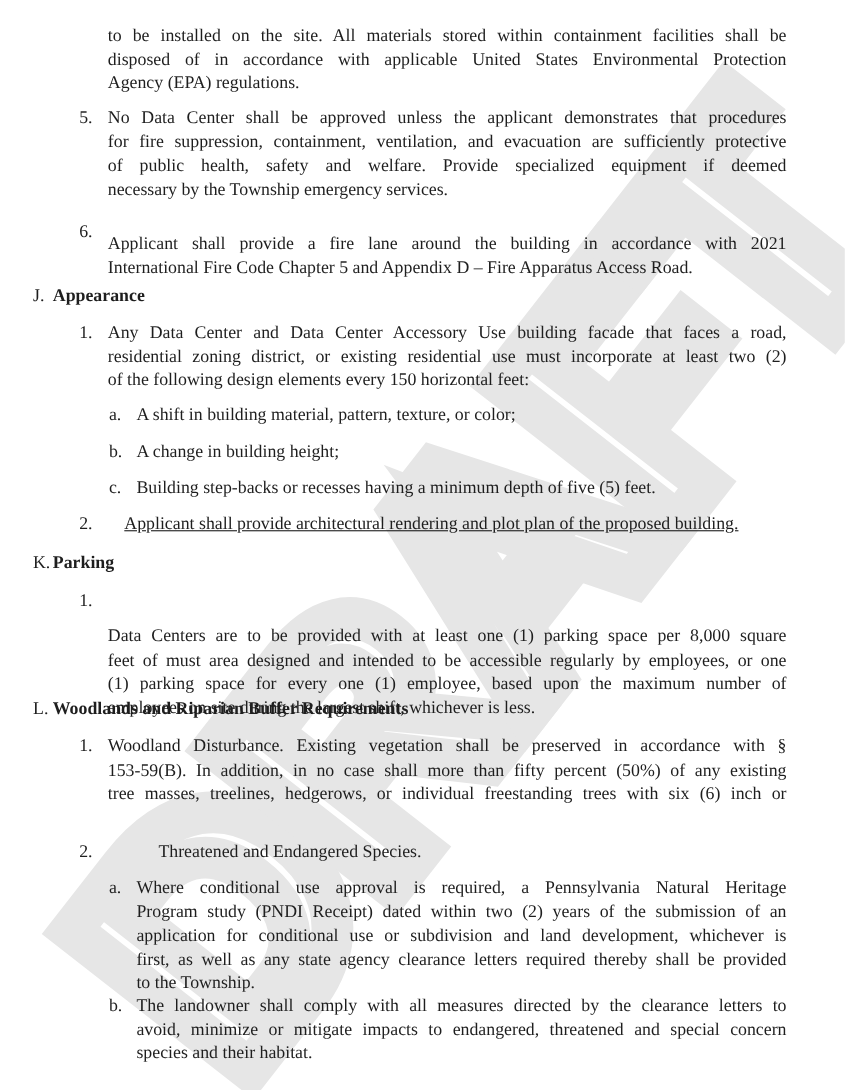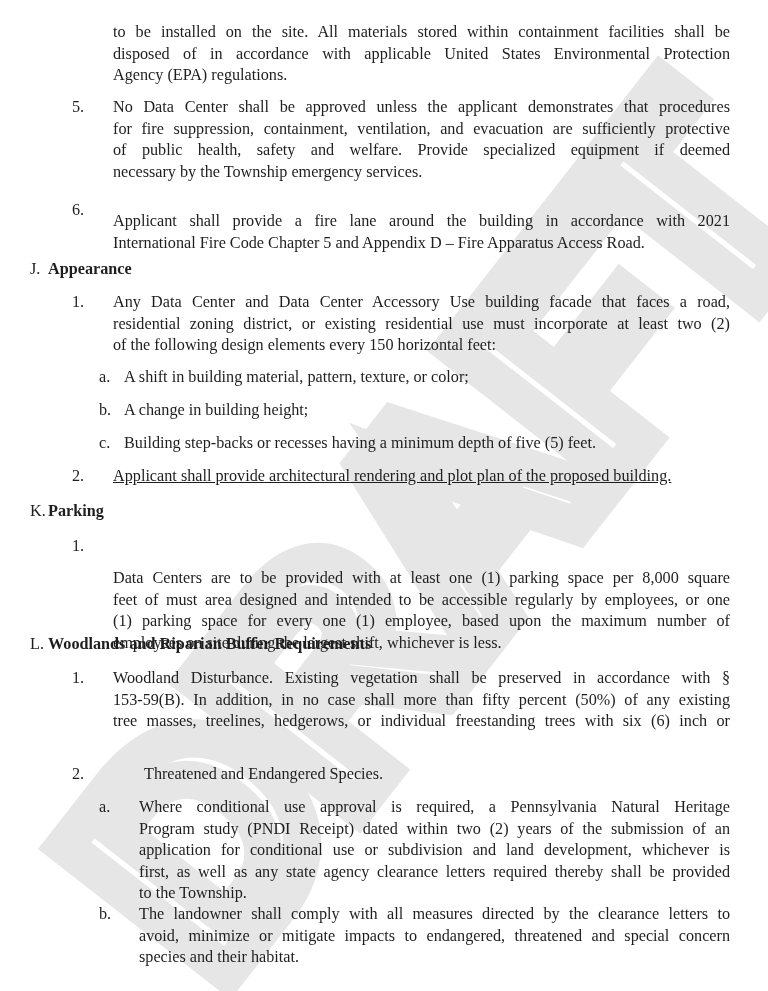--- a/index.html
+++ b/index.html
@@ -13,21 +13,21 @@
     position: absolute; left: -40px; top: 420px;
     font-family: "Liberation Sans", "DejaVu Sans", sans-serif;
     font-weight: bold; font-size: 300px; letter-spacing: -6px;
     color: transparent;
     -webkit-text-stroke: 38px #e6e6e6;
     transform: rotate(-52deg); transform-origin: 50% 50%;
     white-space: nowrap; z-index: 0; pointer-events: none;
     line-height: 1; width: 900px; text-align: center;
   }
   .page { position: absolute; left: 0; top: 0; width: 768px; z-index: 1; font-size: 16.2px; line-height: 21.5px; }
-  .blk { position: absolute; text-align: justify; margin-left: 15px; }
+  .blk { position: absolute; text-align: justify; }
   .lbl { position: absolute; }
   .head { position: absolute; font-weight: bold; }
   .just { text-align: justify; text-align-last: justify; }
 </style>
 </head>
 <body>
 
 <div class="watermark">DRAFT</div>
 
 <div class="page">

